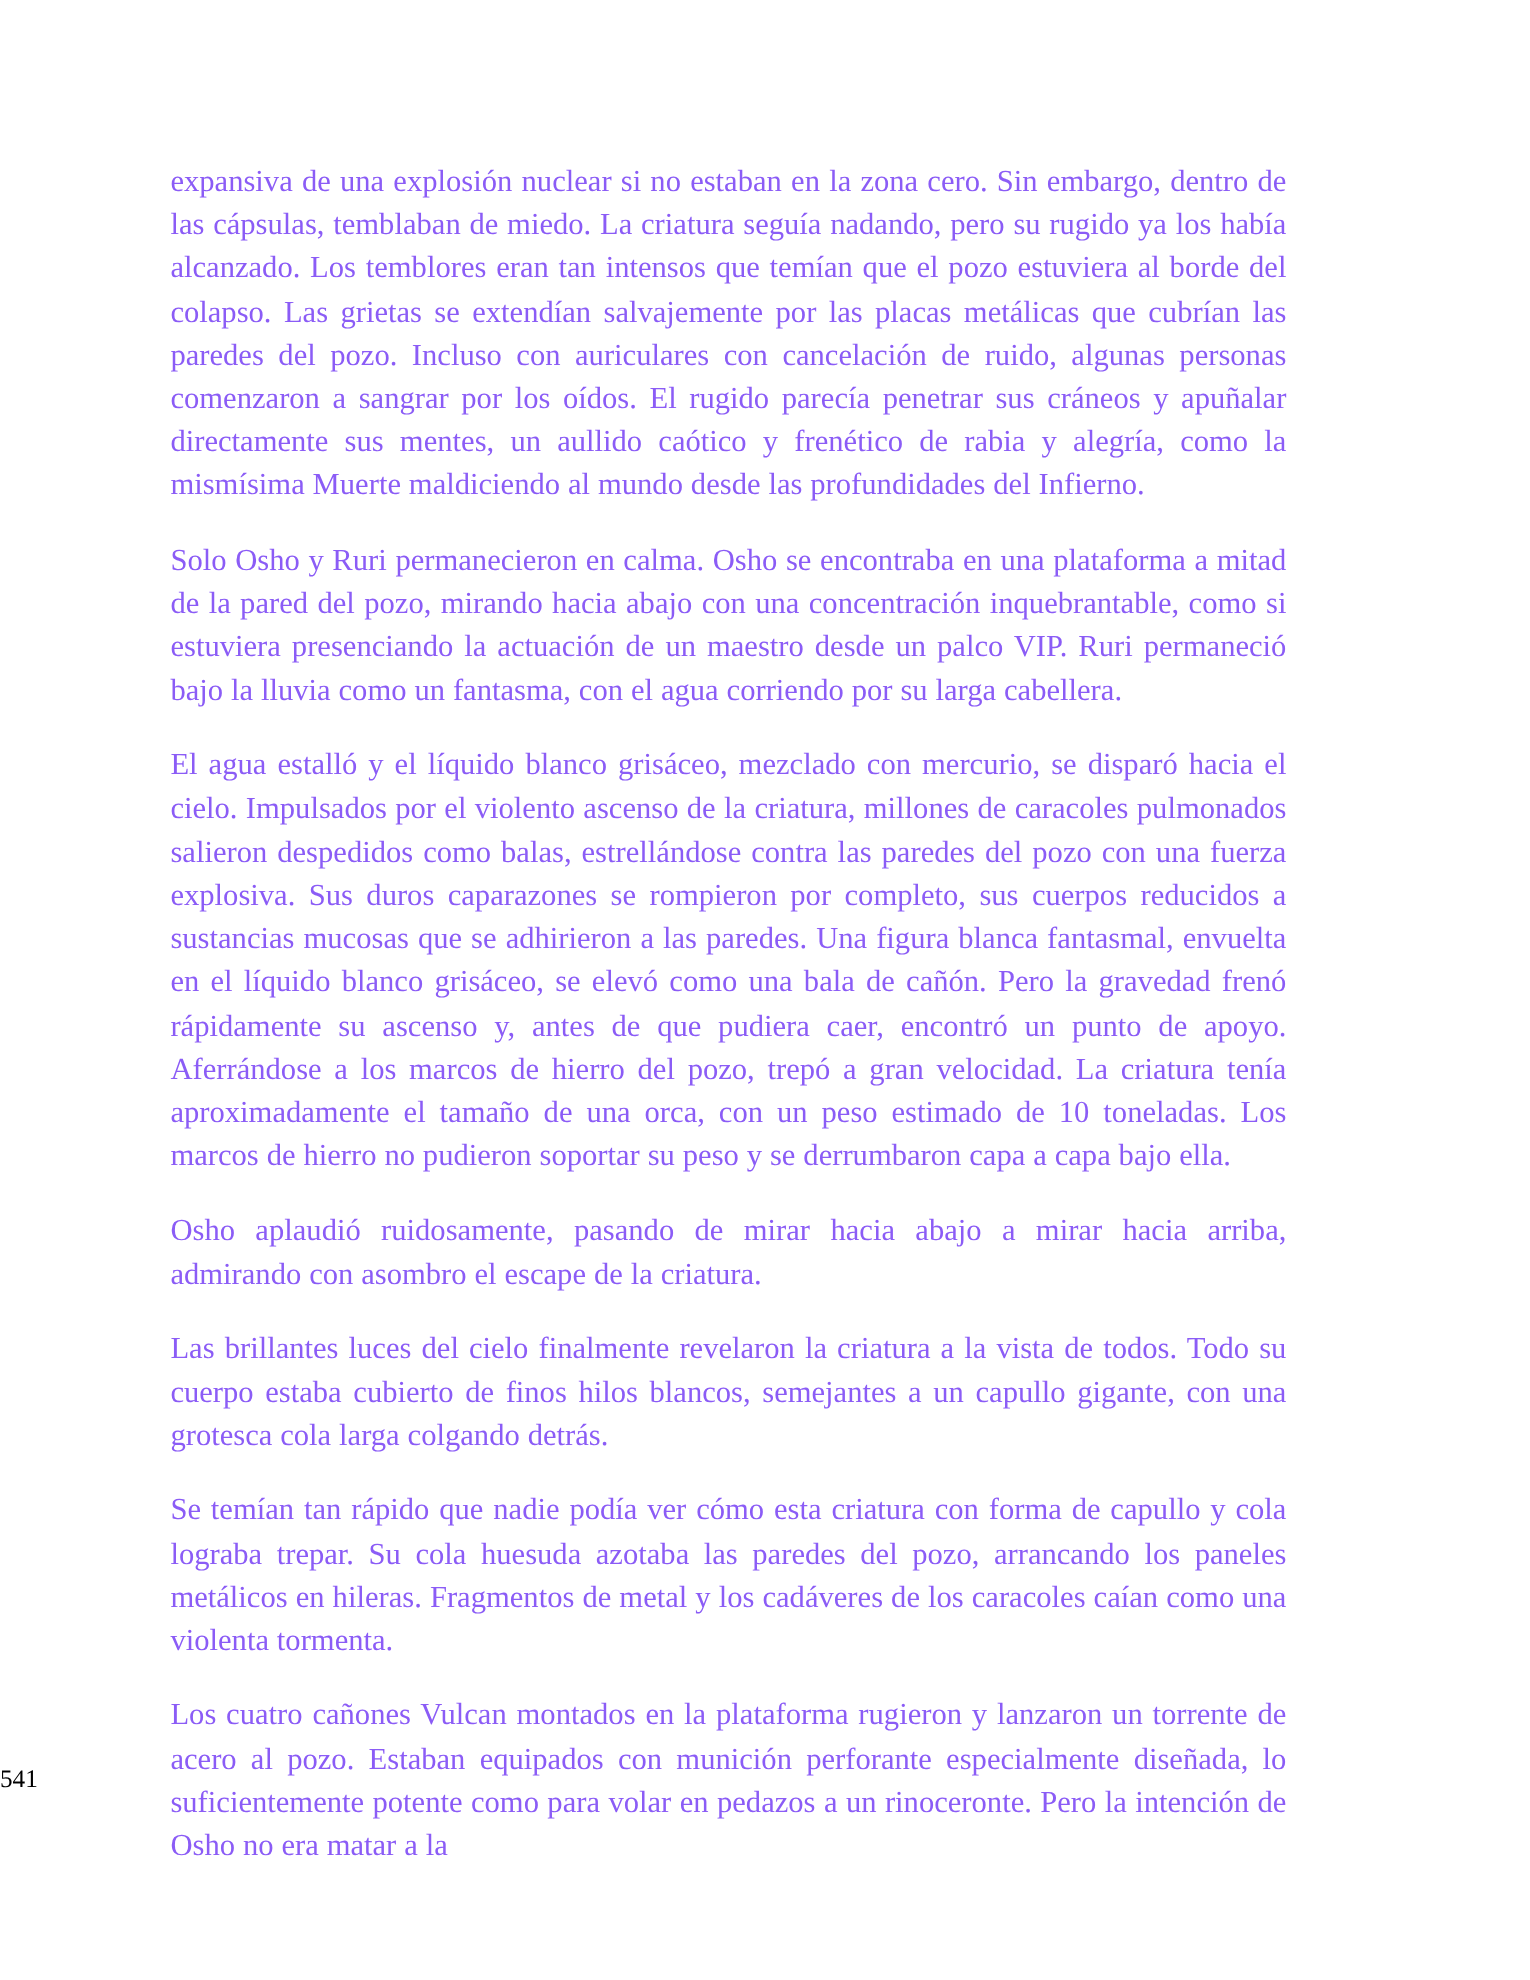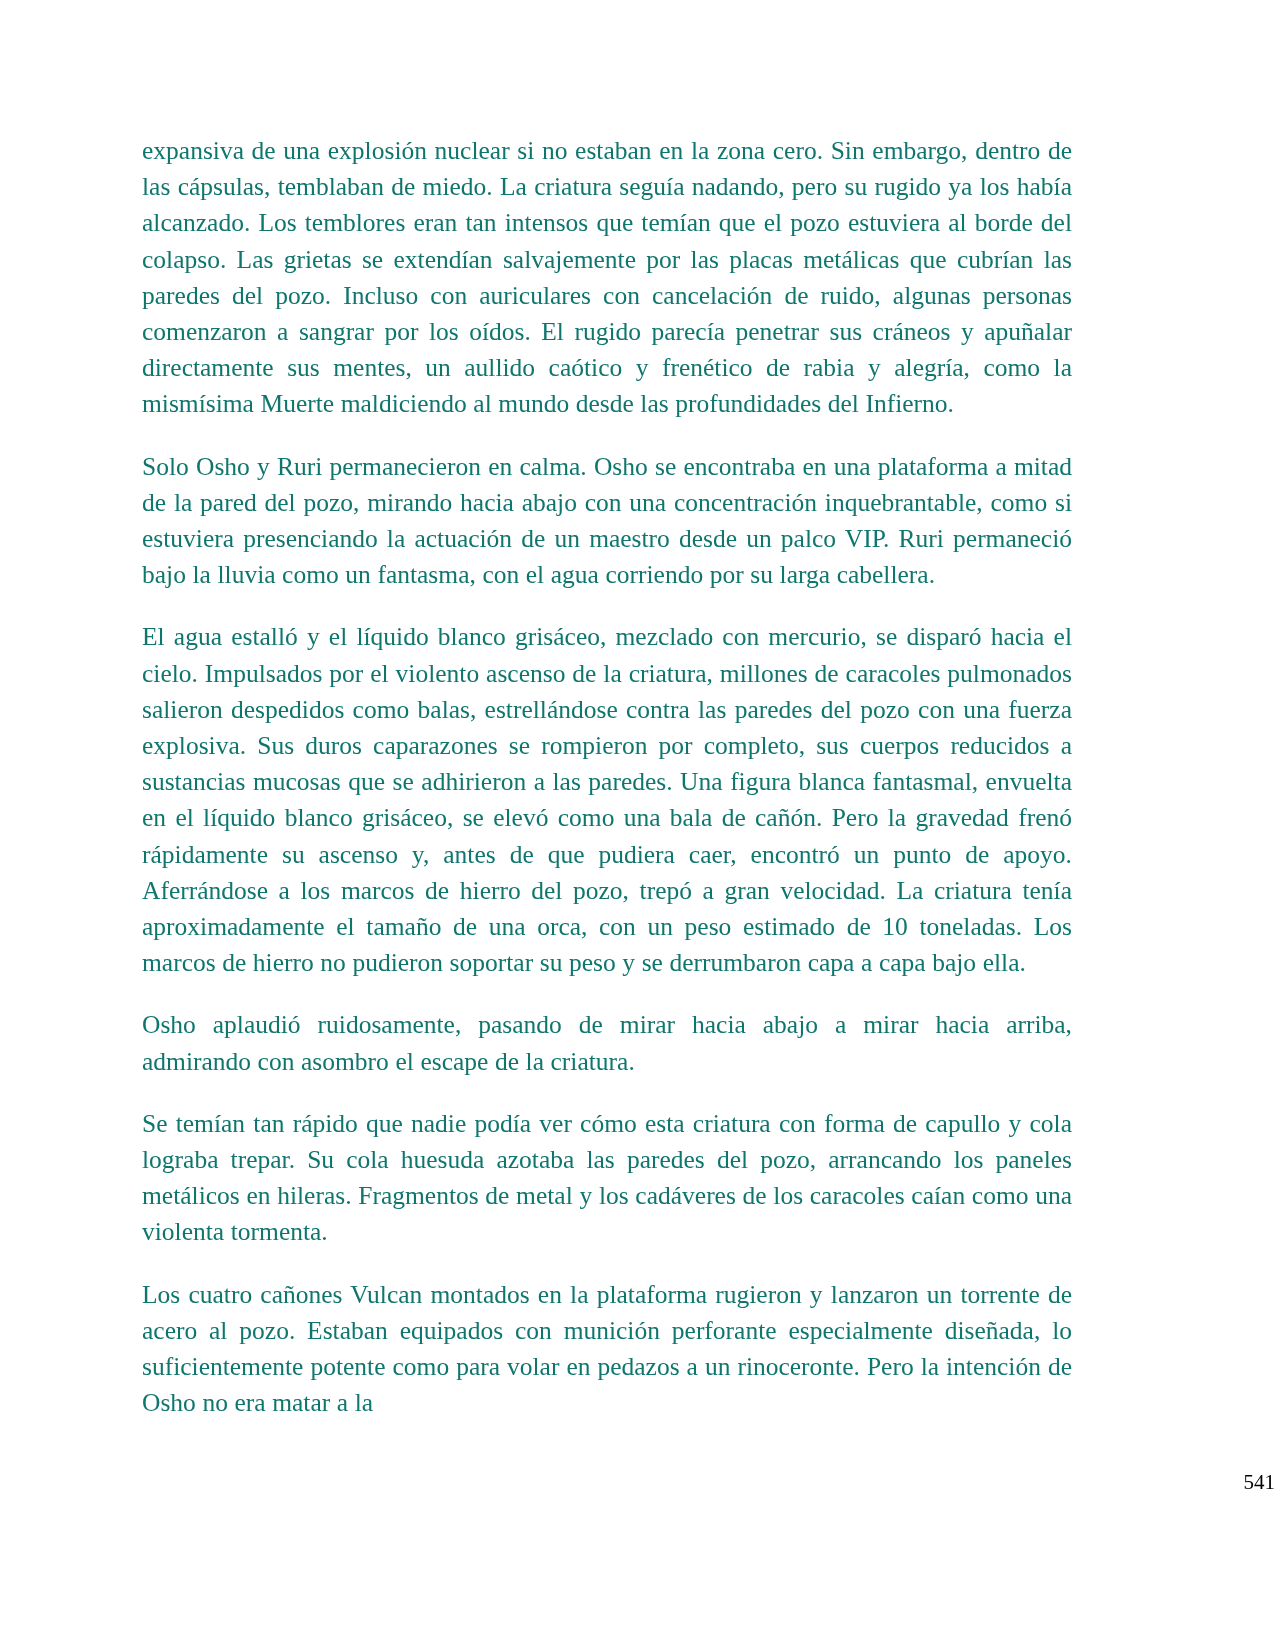--- a/index.html
+++ b/index.html
@@ -21,51 +21,52 @@
     position: absolute;
     left: 142px;
     top: 133px;
     width: 930px;
   }
   p.para {
     margin: 0 0 26px 0;
     font-family: "Liberation Serif", "DejaVu Serif", serif;
     font-size: 25.5px;
     line-height: 36.2px;
-    color: #0f766e;
+    color: #8b5cf6;
     text-align: justify;
     text-justify: inter-word;
     hyphens: none;
     -webkit-hyphens: none;
     word-spacing: 0.2px;
   }
   p.para:last-of-type {
     margin-bottom: 10px;
   }
   .page-number {
     position: absolute;
     left: 0;
     right: 0;
     top: 1470px;
-    text-align: right;
+    text-align: left;
     font-family: "Liberation Serif", "DejaVu Serif", serif;
     font-size: 21px;
     line-height: 24px;
     color: #000000;
   }
 </style>
 </head>
 <body>
 
 <div class="page">
 
   <div class="text-column">
     <p class="para">expansiva de una explosión nuclear si no estaban en la zona cero. Sin embargo, dentro de las cápsulas, temblaban de miedo. La criatura seguía nadando, pero su rugido ya los había alcanzado. Los temblores eran tan intensos que temían que el pozo estuviera al borde del colapso. Las grietas se extendían salvajemente por las placas metálicas que cubrían las paredes del pozo. Incluso con auriculares con cancelación de ruido, algunas personas comenzaron a sangrar por los oídos. El rugido parecía penetrar sus cráneos y apuñalar directamente sus mentes, un aullido caótico y frenético de rabia y alegría, como la mismísima Muerte maldiciendo al mundo desde las profundidades del Infierno.</p>
     <p class="para">Solo Osho y Ruri permanecieron en calma. Osho se encontraba en una plataforma a mitad de la pared del pozo, mirando hacia abajo con una concentración inquebrantable, como si estuviera presenciando la actuación de un maestro desde un palco VIP. Ruri permaneció bajo la lluvia como un fantasma, con el agua corriendo por su larga cabellera.</p>
     <p class="para">El agua estalló y el líquido blanco grisáceo, mezclado con mercurio, se disparó hacia el cielo. Impulsados por el violento ascenso de la criatura, millones de caracoles pulmonados salieron despedidos como balas, estrellándose contra las paredes del pozo con una fuerza explosiva. Sus duros caparazones se rompieron por completo, sus cuerpos reducidos a sustancias mucosas que se adhirieron a las paredes. Una figura blanca fantasmal, envuelta en el líquido blanco grisáceo, se elevó como una bala de cañón. Pero la gravedad frenó rápidamente su ascenso y, antes de que pudiera caer, encontró un punto de apoyo. Aferrándose a los marcos de hierro del pozo, trepó a gran velocidad. La criatura tenía aproximadamente el tamaño de una orca, con un peso estimado de 10 toneladas. Los marcos de hierro no pudieron soportar su peso y se derrumbaron capa a capa bajo ella.</p>
     <p class="para">Osho aplaudió ruidosamente, pasando de mirar hacia abajo a mirar hacia arriba, admirando con asombro el escape de la criatura.</p>
+    <p class="para">Las brillantes luces del cielo finalmente revelaron la criatura a la vista de todos. Todo su cuerpo estaba cubierto de finos hilos blancos, semejantes a un capullo gigante, con una grotesca cola larga colgando detrás.</p>
     <p class="para">Se temían tan rápido que nadie podía ver cómo esta criatura con forma de capullo y cola lograba trepar. Su cola huesuda azotaba las paredes del pozo, arrancando los paneles metálicos en hileras. Fragmentos de metal y los cadáveres de los caracoles caían como una violenta tormenta.</p>
     <p class="para">Los cuatro cañones Vulcan montados en la plataforma rugieron y lanzaron un torrente de acero al pozo. Estaban equipados con munición perforante especialmente diseñada, lo suficientemente potente como para volar en pedazos a un rinoceronte. Pero la intención de Osho no era matar a la</p>
   </div>
 
   <div class="page-number">541</div>
 
 </div>
 
 </body></html>

